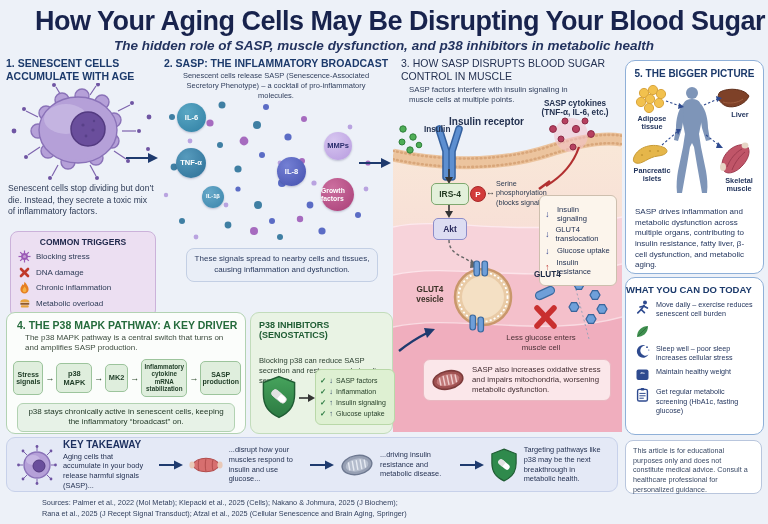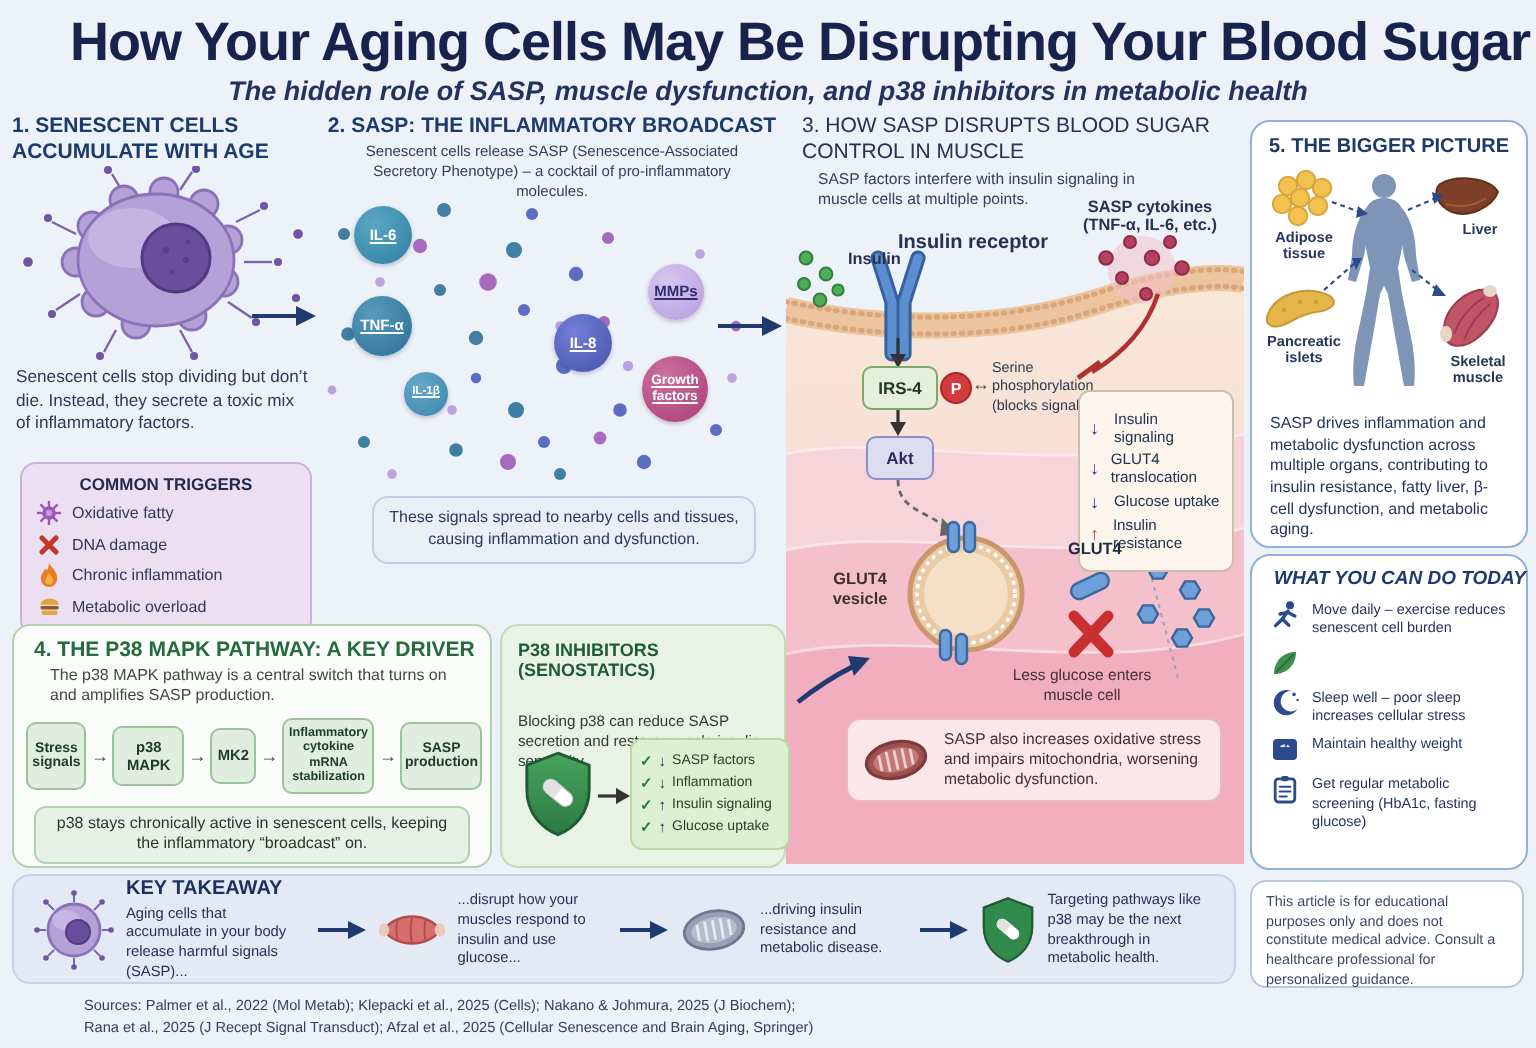--- a/index.html
+++ b/index.html
@@ -20,21 +20,21 @@
   .p1 .body{font-size:8.6px;line-height:1.35;color:#2c3a55;}
   .trig{background:#ecdff2;border:1px solid #cbb2da;border-radius:8px;padding:5px 7px;}
   .trig .t-head{text-align:center;font-size:8.5px;font-weight:800;color:#222a4d;margin-bottom:3px;}
   .trig-row{display:flex;align-items:center;gap:5px;margin:2.5px 0;}
   .trig-row .lbl{font-size:8px;color:#2c3a55;}
   
   .p2{left:162px;top:57px;width:228px;height:248px;}
   .p2 .head{text-align:center;font-size:10.5px;}
   .p2 .sub{text-align:center;font-size:7.5px;line-height:1.3;color:#33415e;margin-top:2px;padding:0 6px;}
   .bubble{position:absolute;border-radius:50%;display:flex;align-items:center;justify-content:center;
-          font-weight:700;color:#fff;text-align:center;line-height:1;box-shadow:0 1px 2px rgba(40,40,90,.25);text-decoration:underline;}
+          font-weight:700;color:#fff;line-height:1;box-shadow:0 1px 2px rgba(40,40,90,.25);}
   .note2{background:#e9eef7;border:1px solid #c3cfe4;border-radius:8px;padding:5px 6px;
          text-align:center;font-size:8px;line-height:1.35;color:#2a3a5e;}
   
   .p3{left:393px;top:57px;width:229px;height:375px;}
   .p3 .head{font-size:10.5px;line-height:1.25;}
   .p3 .sub{font-size:7.8px;line-height:1.3;color:#33415e;}
   .nodebox{position:absolute;display:flex;align-items:center;justify-content:center;
            border-radius:5px;font-weight:700;font-size:8.5px;}
   .irs1{background:#e3f0da;border:1.5px solid #7fa86f;color:#233a22;}
   .akt{background:#ddddf2;border:1.5px solid #8d8dc9;color:#2b2b5e;}
@@ -67,21 +67,21 @@
   .chk-row{display:flex;align-items:center;gap:3px;margin:2px 0;}
   .chk-row .ck{color:#2c7a42;font-weight:800;font-size:7.5px;}
   .chk-row .dir{color:#1d2e5c;font-weight:800;font-size:7.5px;}
   .chk-row .lbl{font-size:7px;color:#27402a;}
   
   .p5{left:625px;top:60px;width:137px;height:212px;background:#fff;border:1.5px solid #8fb0d8;border-radius:10px;}
   .p5 .head{text-align:center;font-size:10px;margin-top:7px;}
   .p5 .body{position:absolute;left:9px;top:146px;width:119px;font-size:8px;line-height:1.33;color:#24365e;}
   .orglbl{position:absolute;font-size:7.3px;font-weight:700;color:#24365e;text-align:center;line-height:1.15;}
   .today{left:625px;top:277px;width:137px;height:156px;background:#fff;border:1.5px solid #8fb0d8;border-radius:10px;}
-  .today .head{text-align:right;font-size:9.5px;margin-top:6px;font-style:italic;}
+  .today .head{text-align:left;font-size:9.5px;margin-top:6px;}
   .t-row{display:flex;gap:6px;align-items:flex-start;margin:5px 7px 0 9px;}
   .t-row .lbl{font-size:7.2px;line-height:1.3;color:#24365e;}
   .disc{left:625px;top:440px;width:137px;height:54px;background:#fff;border:1px solid #b9c6dd;border-radius:8px;
         padding:5px 7px;box-sizing:border-box;}
   .disc .txt{font-size:7.2px;line-height:1.35;color:#3a4a66;}
   
   .kt{left:6px;top:437px;width:612px;height:55px;background:#e4e9f6;border:1px solid #c7d1ea;border-radius:9px;
       display:flex;align-items:center;gap:6px;padding:0 10px;box-sizing:border-box;}
   .kt .head{font-size:10px;font-weight:800;color:#1c2f5e;margin-bottom:2px;}
   .kt .txt{font-size:7.4px;line-height:1.3;color:#253252;}
@@ -155,21 +155,21 @@
         <svg width="13" height="13" viewBox="0 0 13 13">
           <g stroke="#9b59b6" stroke-width="1.2">
               <line x1="6.5" y1="0.5" x2="6.5" y2="12.5"></line>
               <line x1="0.5" y1="6.5" x2="12.5" y2="6.5"></line>
               <line x1="2.2" y1="2.2" x2="10.8" y2="10.8"></line>
               <line x1="10.8" y1="2.2" x2="2.2" y2="10.8"></line>
             </g>
           <circle cx="6.5" cy="6.5" r="3.4" fill="#9b59b6"></circle>
             <circle cx="6.5" cy="6.5" r="1.6" fill="#c39bd3"></circle>
         </svg>
-        <span class="lbl">Oxidative fatty</span>
+        <span class="lbl">Blocking stress</span>
       </div>
       <div class="trig-row">
         <svg width="13" height="13" viewBox="0 0 13 13">
           <g stroke="#c0392b" stroke-width="2.6" stroke-linecap="round">
               <line x1="3" y1="3" x2="10" y2="10"></line>
               <line x1="10" y1="3" x2="3" y2="10"></line>
             </g>
         </svg>
         <span class="lbl">DNA damage</span>
       </div>

